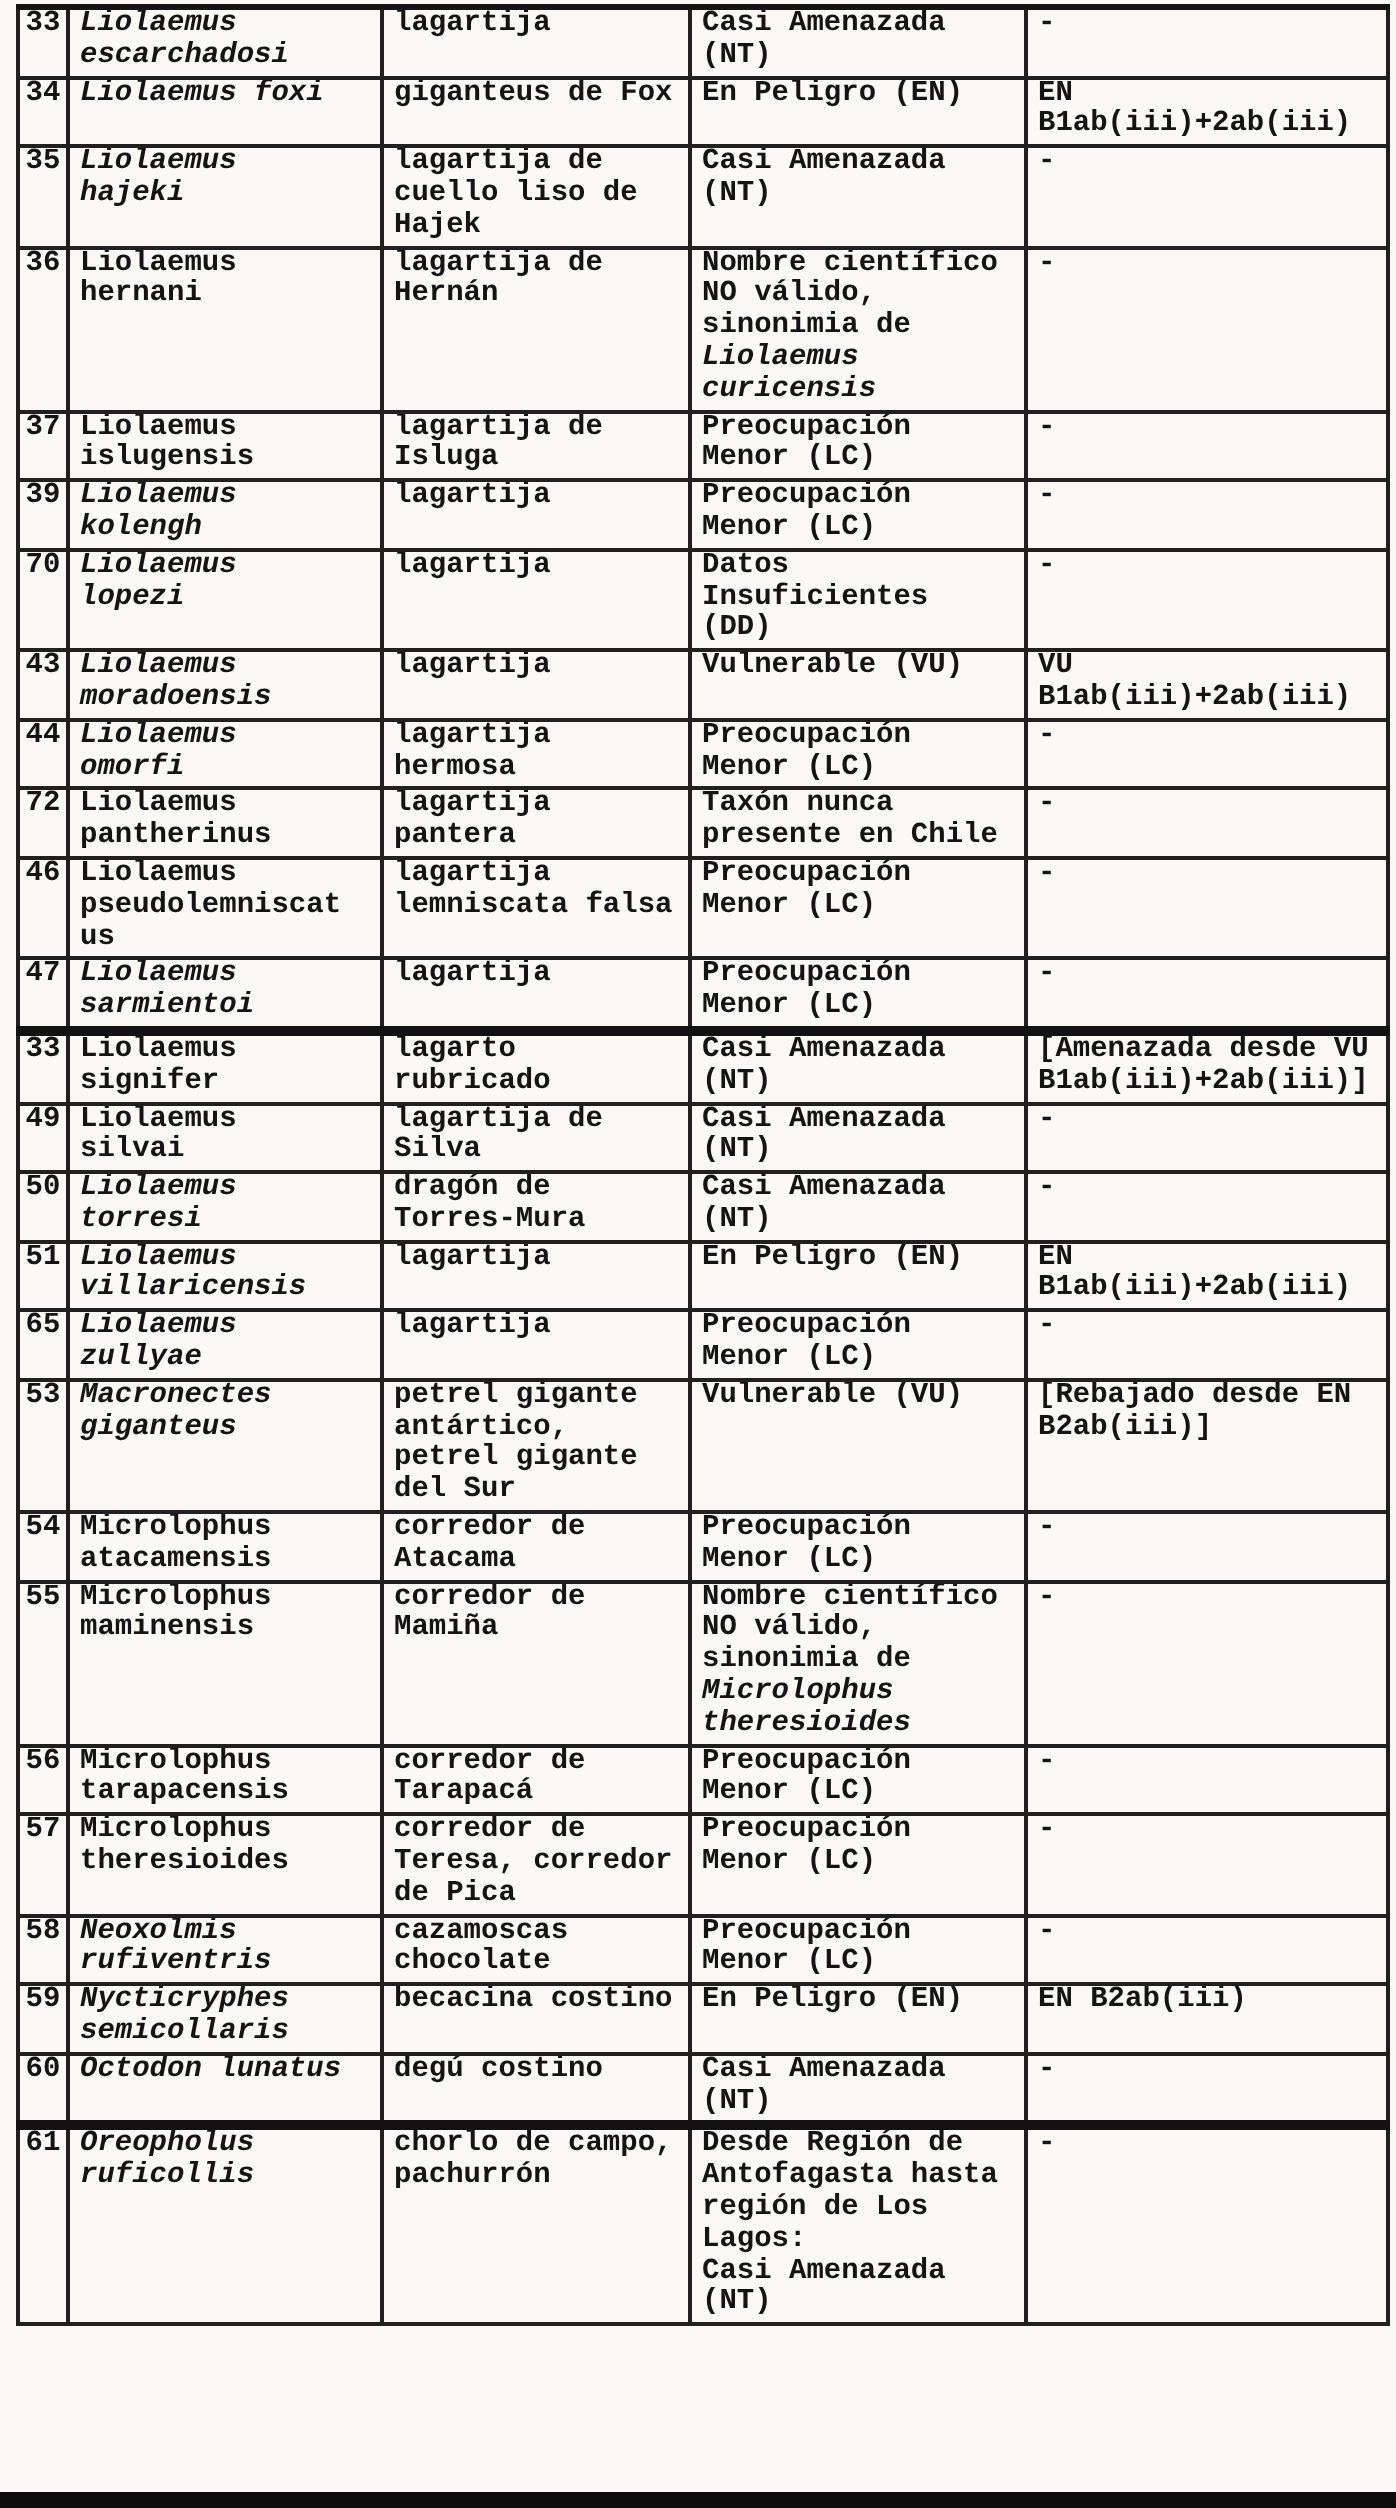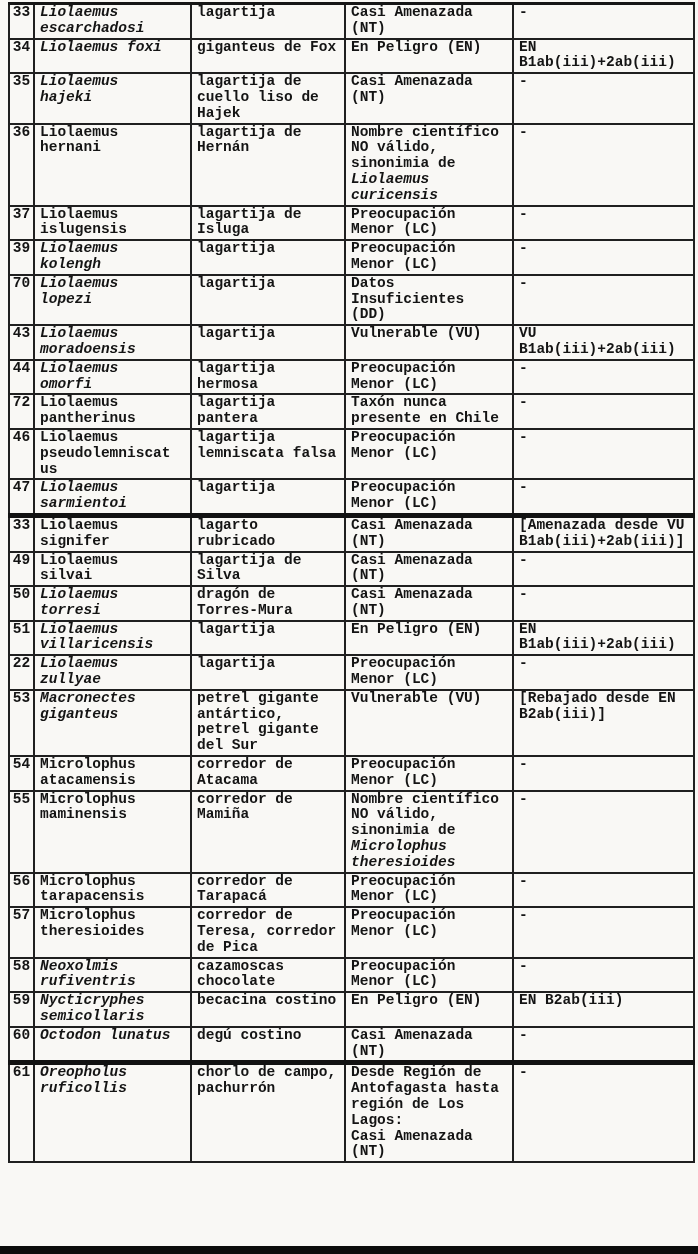--- a/index.html
+++ b/index.html
@@ -213,21 +213,21 @@
         <tr>
     <td class="c-num">51</td>
     <td class="c-sci"><i>Liolaemus
 villaricensis</i></td>
     <td class="c-common">lagartija</td>
     <td class="c-status">En Peligro (EN)</td>
     <td class="c-crit">EN
 B1ab(iii)+2ab(iii)</td>
   </tr>
         <tr>
-    <td class="c-num">22</td>
+    <td class="c-num">65</td>
     <td class="c-sci"><i>Liolaemus
 zullyae</i></td>
     <td class="c-common">lagartija</td>
     <td class="c-status">Preocupación
 Menor (LC)</td>
     <td class="c-crit">-</td>
   </tr>
         <tr>
     <td class="c-num">53</td>
     <td class="c-sci"><i>Macronectes

